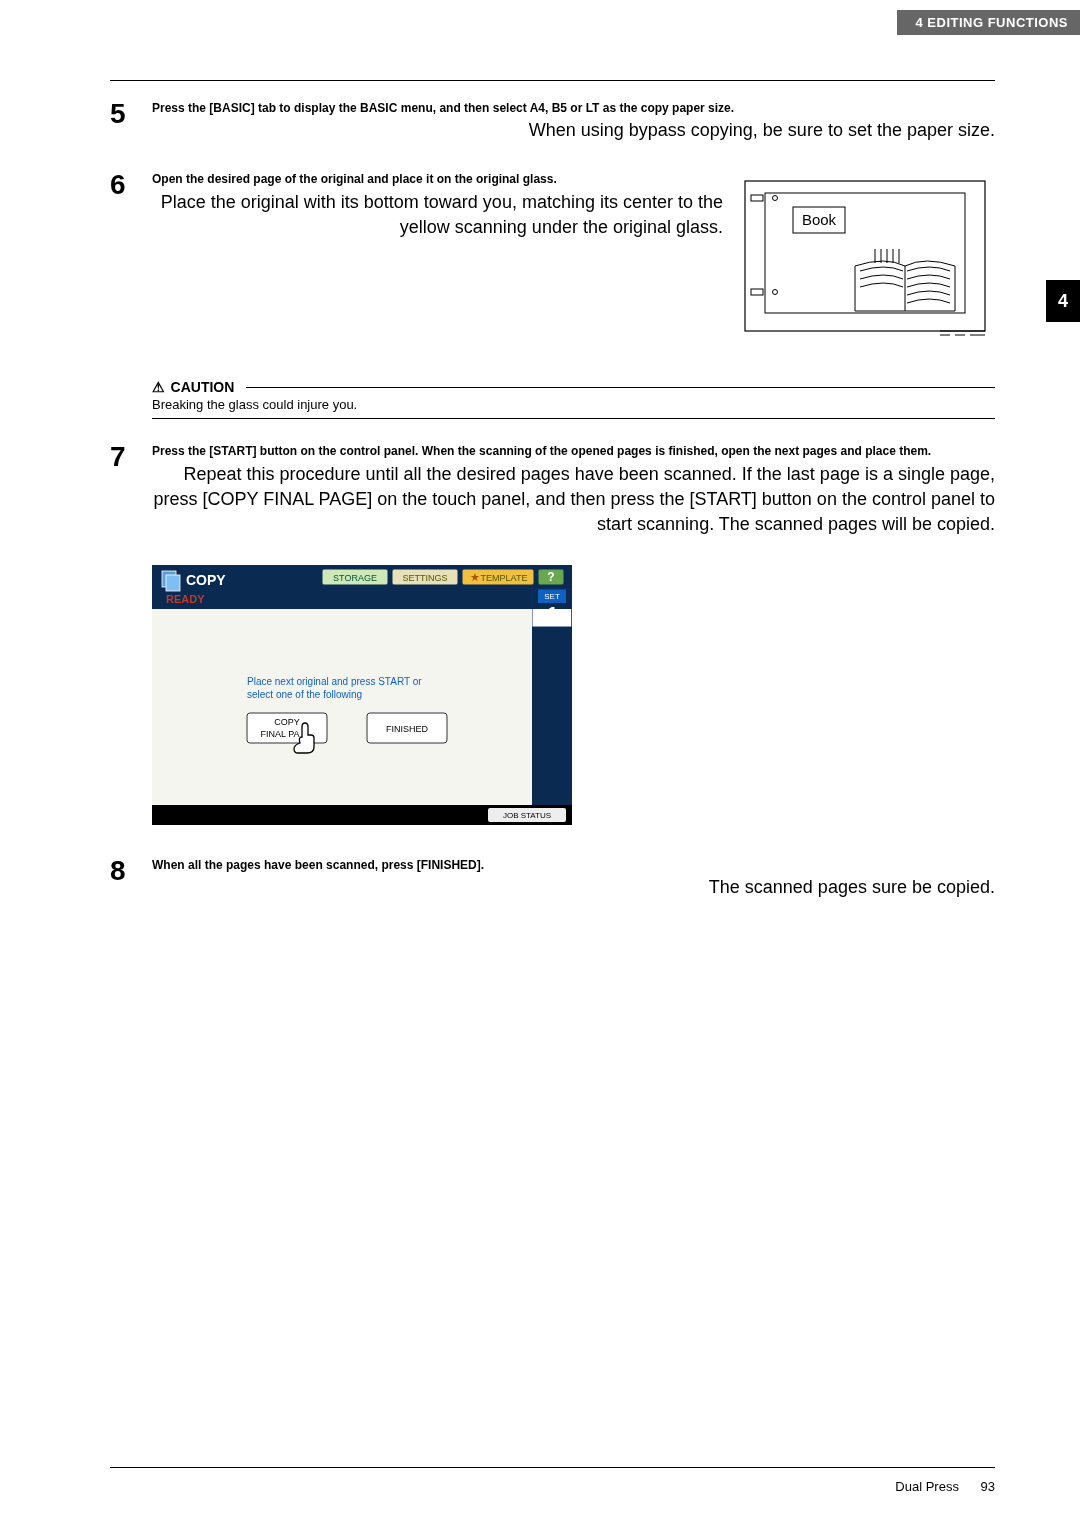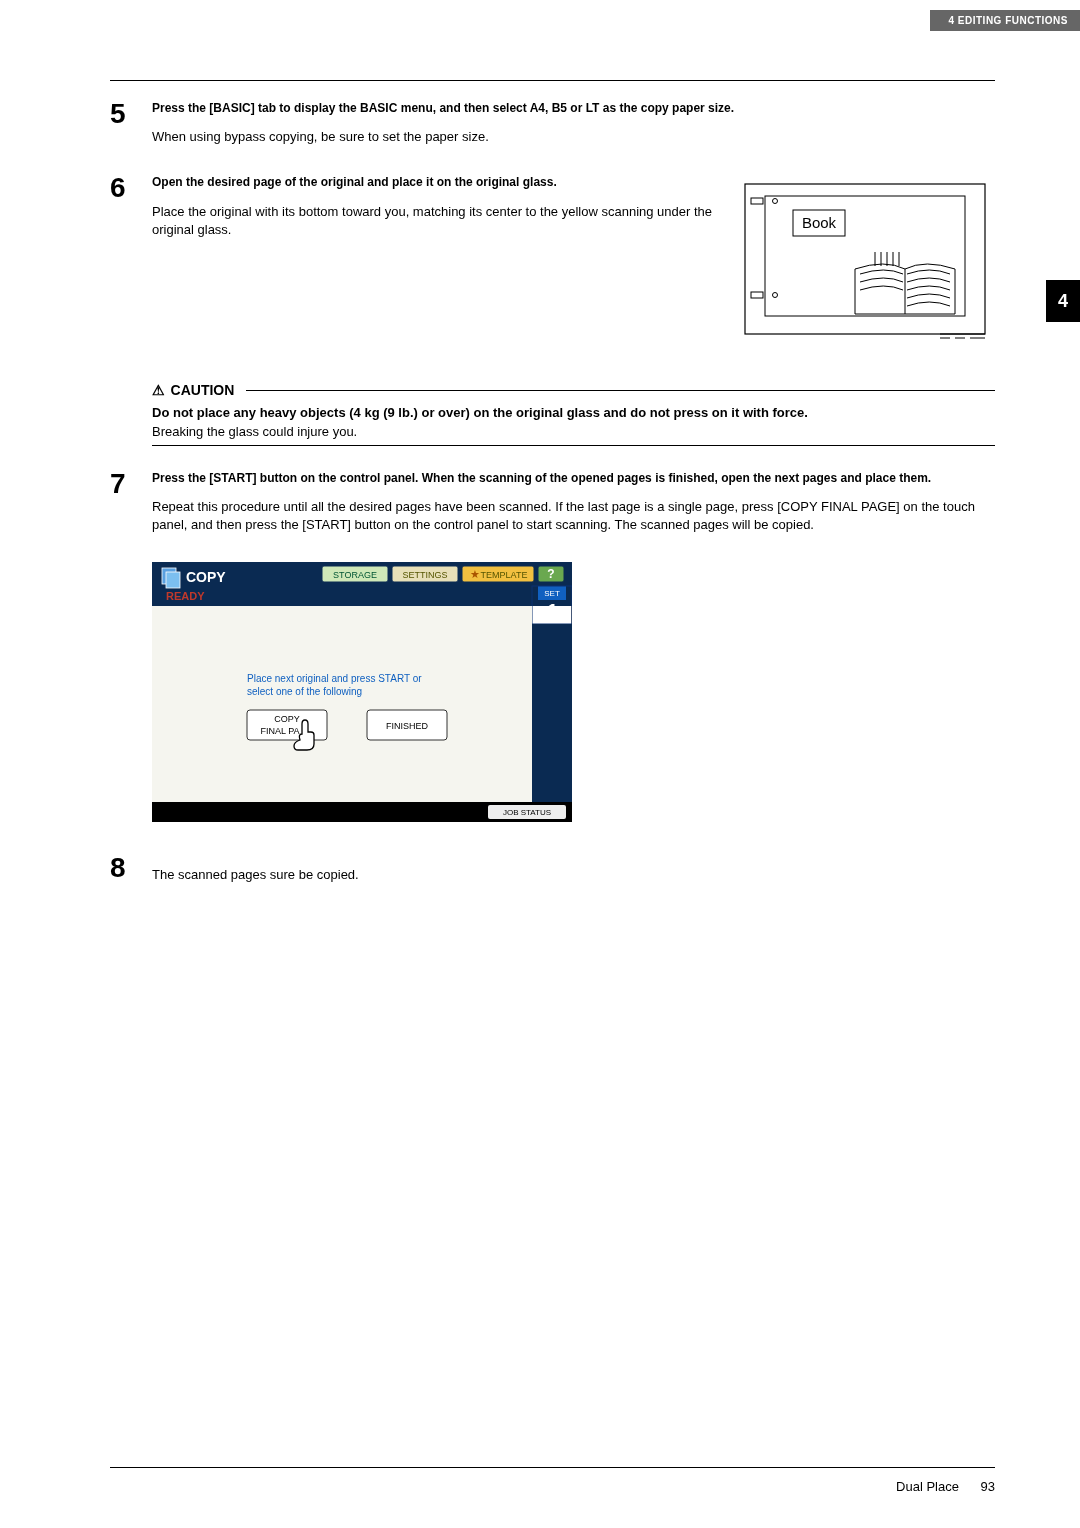--- a/index.html
+++ b/index.html
@@ -1,26 +1,26 @@
 <!DOCTYPE html>
 <html><head>
 <meta charset="utf-8">
 <style>
   * { box-sizing: border-box; margin: 0; padding: 0; }
   html, body { width: 1080px; height: 1528px; background: #fff; font-family: Arial, Helvetica, sans-serif; color: #000; }
   .page { position: relative; width: 1080px; height: 1528px; }
-  .header-bar { position: absolute; top: 10px; right: 0; background: #666; color: #fff; font-size: 10px; font-weight: bold; padding: 5px 12px 5px 18px; letter-spacing: 0.5px; }
+  .header-bar { position: absolute; top: 10px; right: 0; background: #666; color: #fff; font-size: 13px; font-weight: bold; padding: 5px 12px 5px 18px; letter-spacing: 0.5px; }
   .header-rule { position: absolute; top: 80px; left: 110px; right: 85px; height: 1px; background: #000; }
   .sidebar-tab { position: absolute; top: 280px; right: 0; width: 34px; height: 42px; background: #000; color: #fff; display: flex; align-items: center; justify-content: center; font-size: 18px; font-weight: bold; }
   .content { position: absolute; top: 100px; left: 110px; right: 85px; }
   .step { display: flex; margin-bottom: 28px; }
   .step-num { font-size: 28px; font-weight: bold; width: 42px; flex-shrink: 0; line-height: 1; }
   .step-body { flex: 1; }
   .step-title { font-size: 12px; font-weight: bold; line-height: 1.35; margin-bottom: 2px; }
-  .step-desc { font-size: 13px; line-height: 1.4; margin-top: 12px; }
+  .step-desc { font-size: 18px; line-height: 1.4; margin-top: 2px; text-align: right; }
   .step6-row { display: flex; gap: 12px; }
   .step6-text { flex: 1; }
   .illus { width: 260px; height: 180px; }
   .caution-block { margin-left: 42px; margin-top: 10px; margin-bottom: 24px; }
   .caution-head { display: flex; align-items: center; gap: 6px; font-weight: bold; font-size: 14px; margin-bottom: 2px; }
   .caution-head::after { content: ""; flex: 1; height: 1px; background: #000; margin-left: 6px; }
   .caution-icon { font-size: 14px; }
   .caution-title { font-size: 14px; font-weight: bold; }
   .caution-bold { font-size: 13px; font-weight: bold; margin: 6px 0 2px 0; line-height: 1.35; }
   .caution-sub { font-size: 13px; margin-bottom: 6px; }
@@ -98,21 +98,20 @@
           </div>
         </div>
       </div>
     </div>
 
     <div class="caution-block">
       <div class="caution-head">
         <span class="caution-icon">⚠</span>
         <span class="caution-title">CAUTION</span>
       </div>
-      <div class="caution-bold">Do not place any heavy objects (4 kg (9 lb.) or over) on the original glass and do not press on it with force.</div>
       <div class="caution-sub">Breaking the glass could injure you.</div>
       <div class="caution-rule"></div>
     </div>
 
     <div class="step">
       <div class="step-num">7</div>
       <div class="step-body">
         <div class="step-title">Press the [START] button on the control panel. When the scanning of the opened pages is finished, open the next pages and place them.</div>
         <div class="step-desc">Repeat this procedure until all the desired pages have been scanned. If the last page is a single page, press [COPY FINAL PAGE] on the touch panel, and then press the [START] button on the control panel to start scanning. The scanned pages will be copied.</div>
       </div>
@@ -164,24 +163,25 @@
 
         <rect x="0" y="240" width="420" height="20" fill="#000"></rect>
         <rect x="336" y="243" width="78" height="14" rx="2" fill="#eee"></rect>
         <text x="375" y="253" text-anchor="middle" font-size="8">JOB STATUS</text>
       </svg>
     </div>
 
     <div class="step" style="margin-top:22px;">
       <div class="step-num">8</div>
       <div class="step-body">
+        <div class="step-title">When all the pages have been scanned, press [FINISHED].</div>
         <div class="step-desc">The scanned pages sure be copied.</div>
       </div>
     </div>
 
   </div>
 
   <div class="footer-rule"></div>
   <div class="footer">
-    <span>Dual Place</span>
+    <span>Dual Press</span>
     <span class="pg">93</span>
   </div>
 </div>
 
 </body></html>

